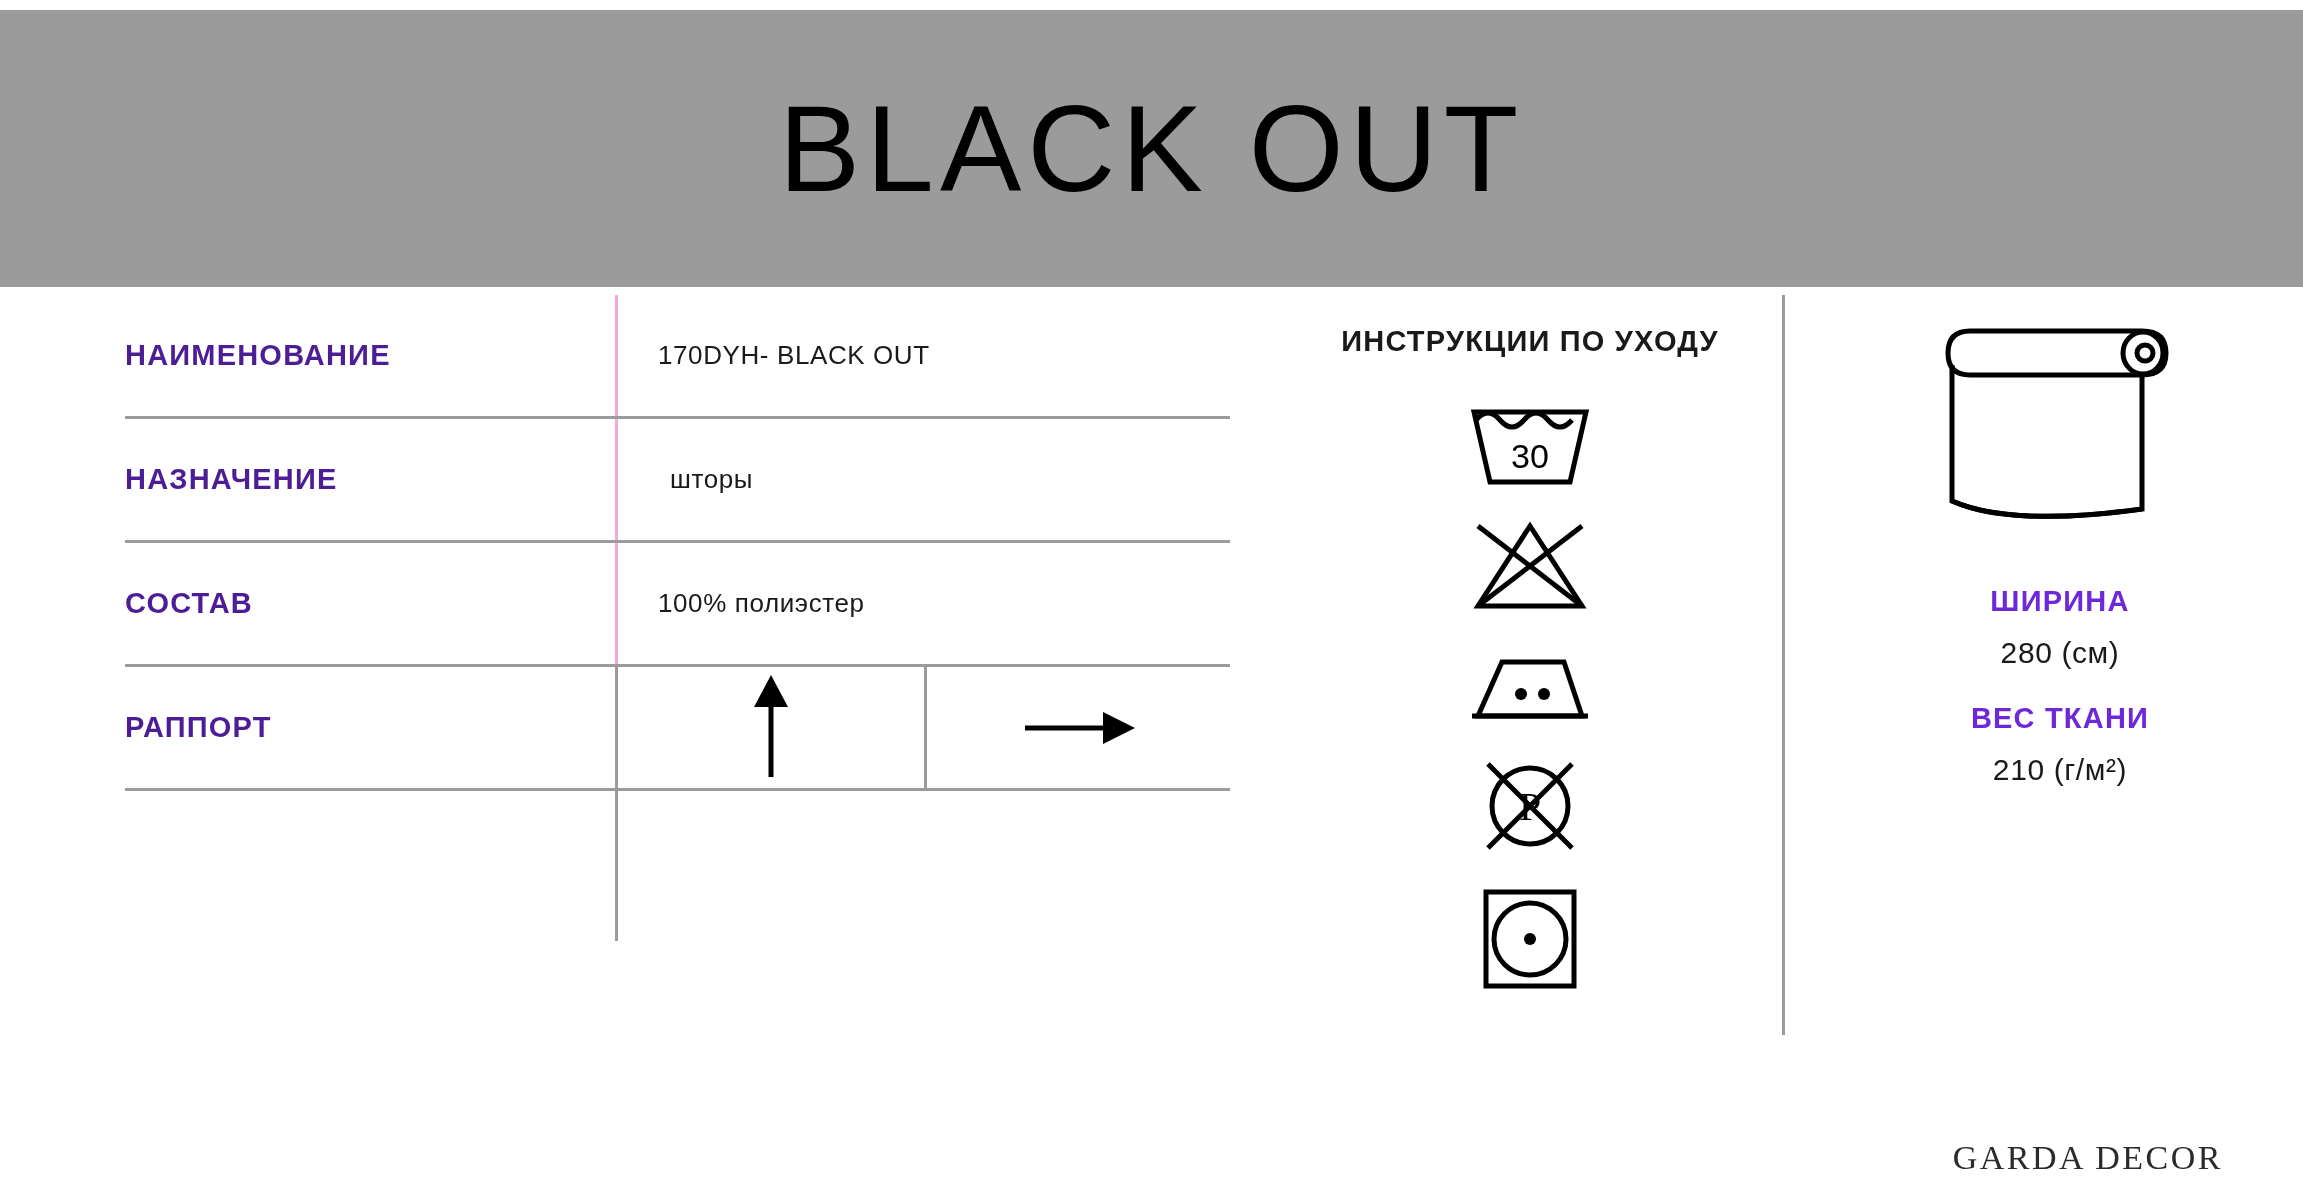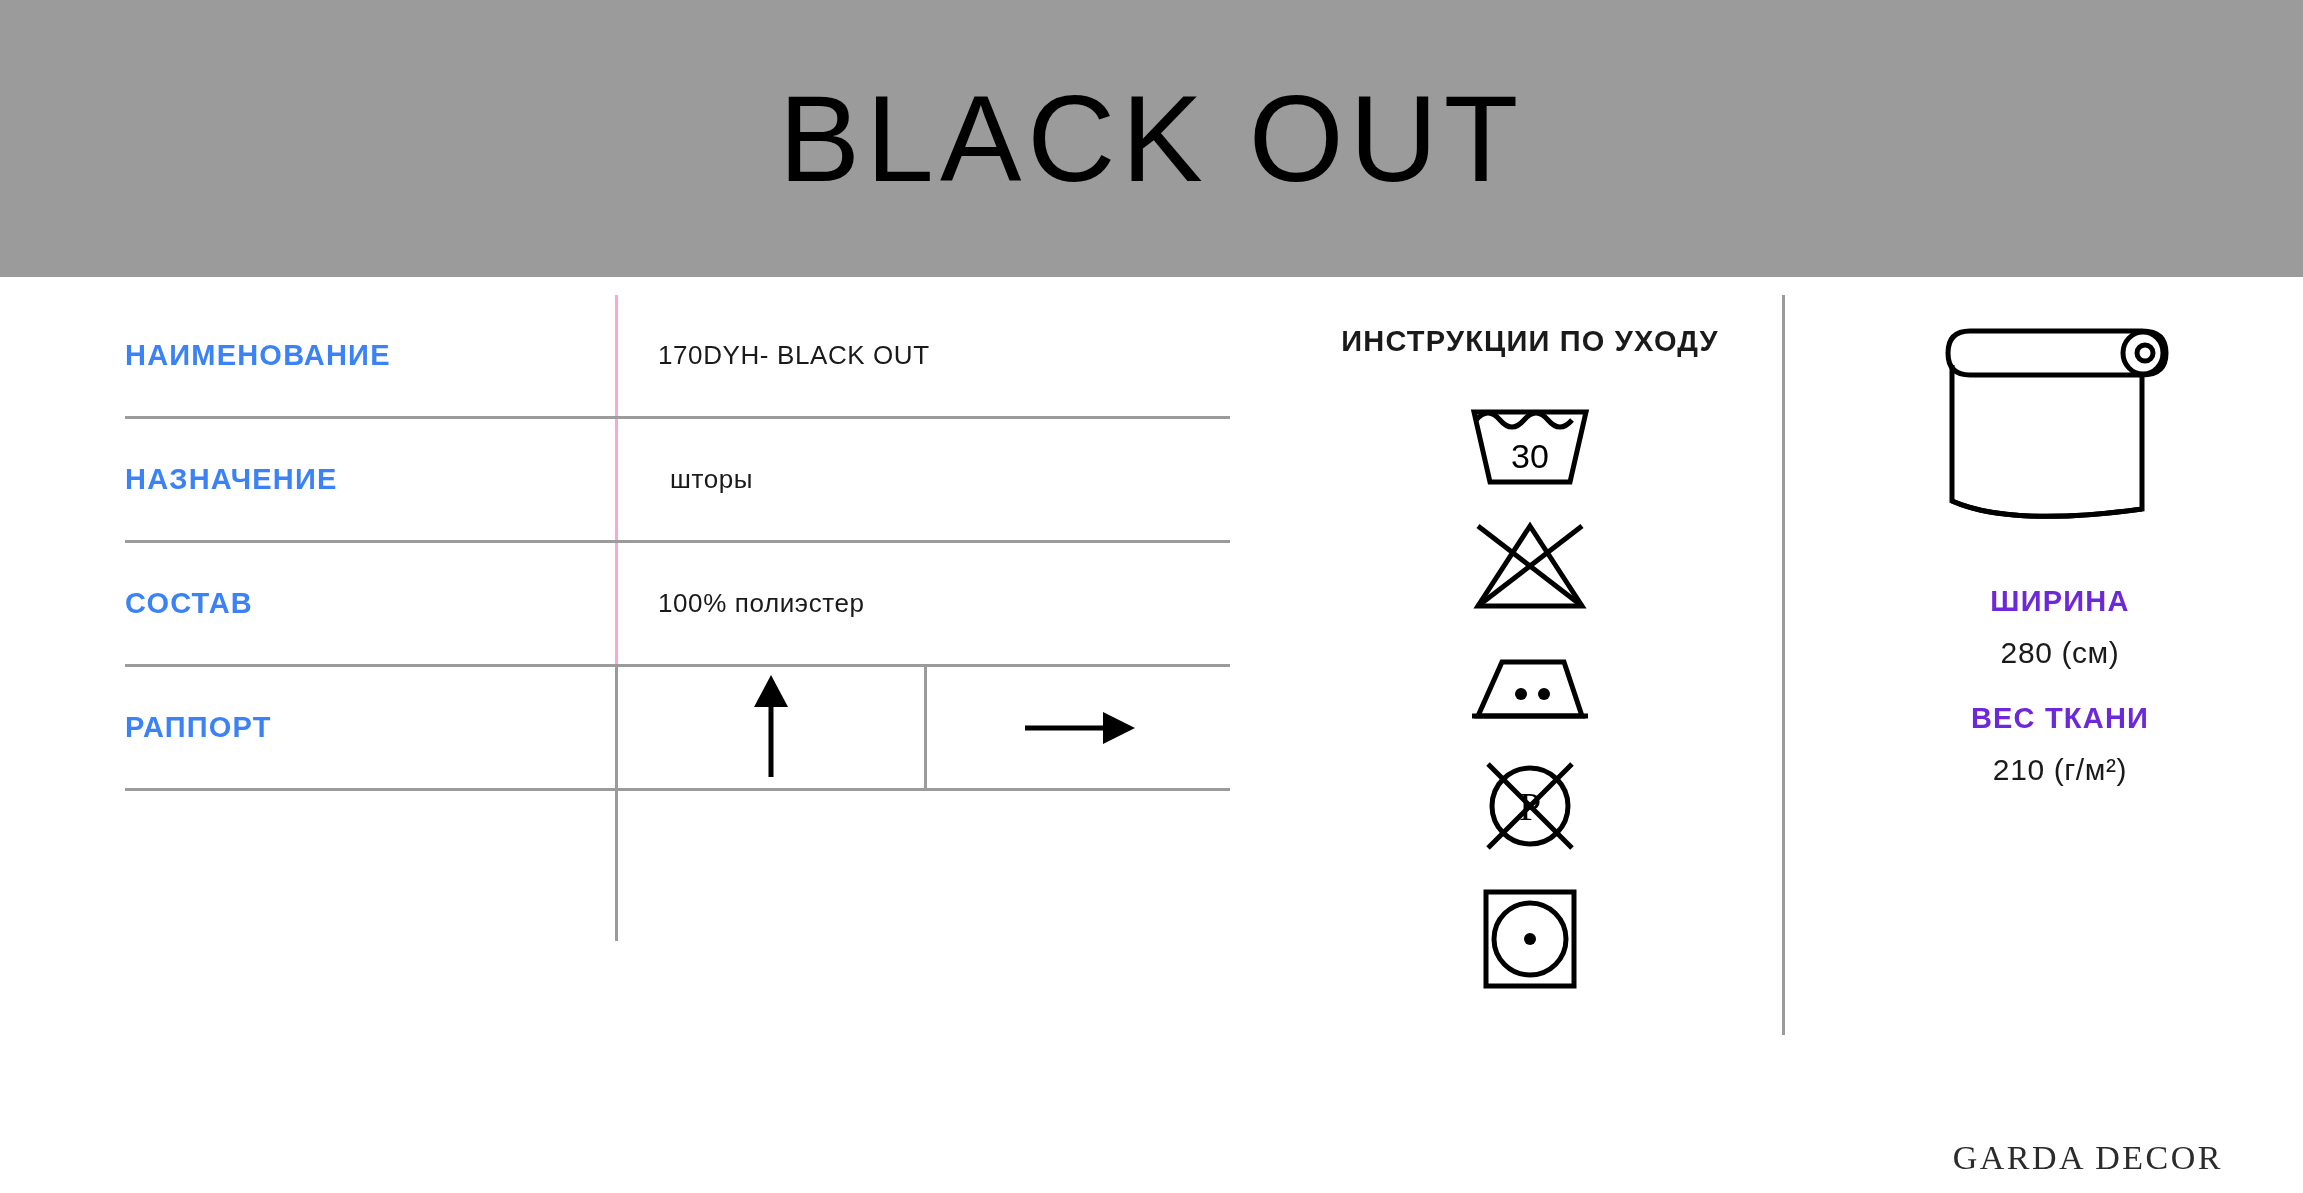--- a/index.html
+++ b/index.html
@@ -9,21 +9,21 @@
     height: 1193px;
     background: #ffffff;
     font-family: "Liberation Sans", sans-serif;
     overflow: hidden;
     position: relative;
   }
 
   
   .banner {
     position: absolute;
-    left: 0; top: 0;
+    left: 0; top: 10px;
     width: 2303px;
     height: 277px;
     background: #9b9b9b;
     display: flex;
     align-items: center;
     justify-content: center;
   }
   .banner-title {
     font-family: "Liberation Sans", sans-serif;
     font-size: 122px;
@@ -56,21 +56,21 @@
     border-bottom: 3px solid #9b9b9b;
   }
   .spec-row:first-child { border-top: none; }
   .spec-label {
     width: 490px;
     display: flex;
     align-items: center;
     font-size: 29px;
     font-weight: bold;
     letter-spacing: 1.2px;
-    color: #3b82f6;
+    color: #4c1d95;
   }
   .spec-value {
     flex: 1;
     display: flex;
     align-items: center;
     padding-left: 40px;
     font-size: 26px;
     font-weight: 400;
     letter-spacing: 0.6px;
     color: #1a1a1a;

